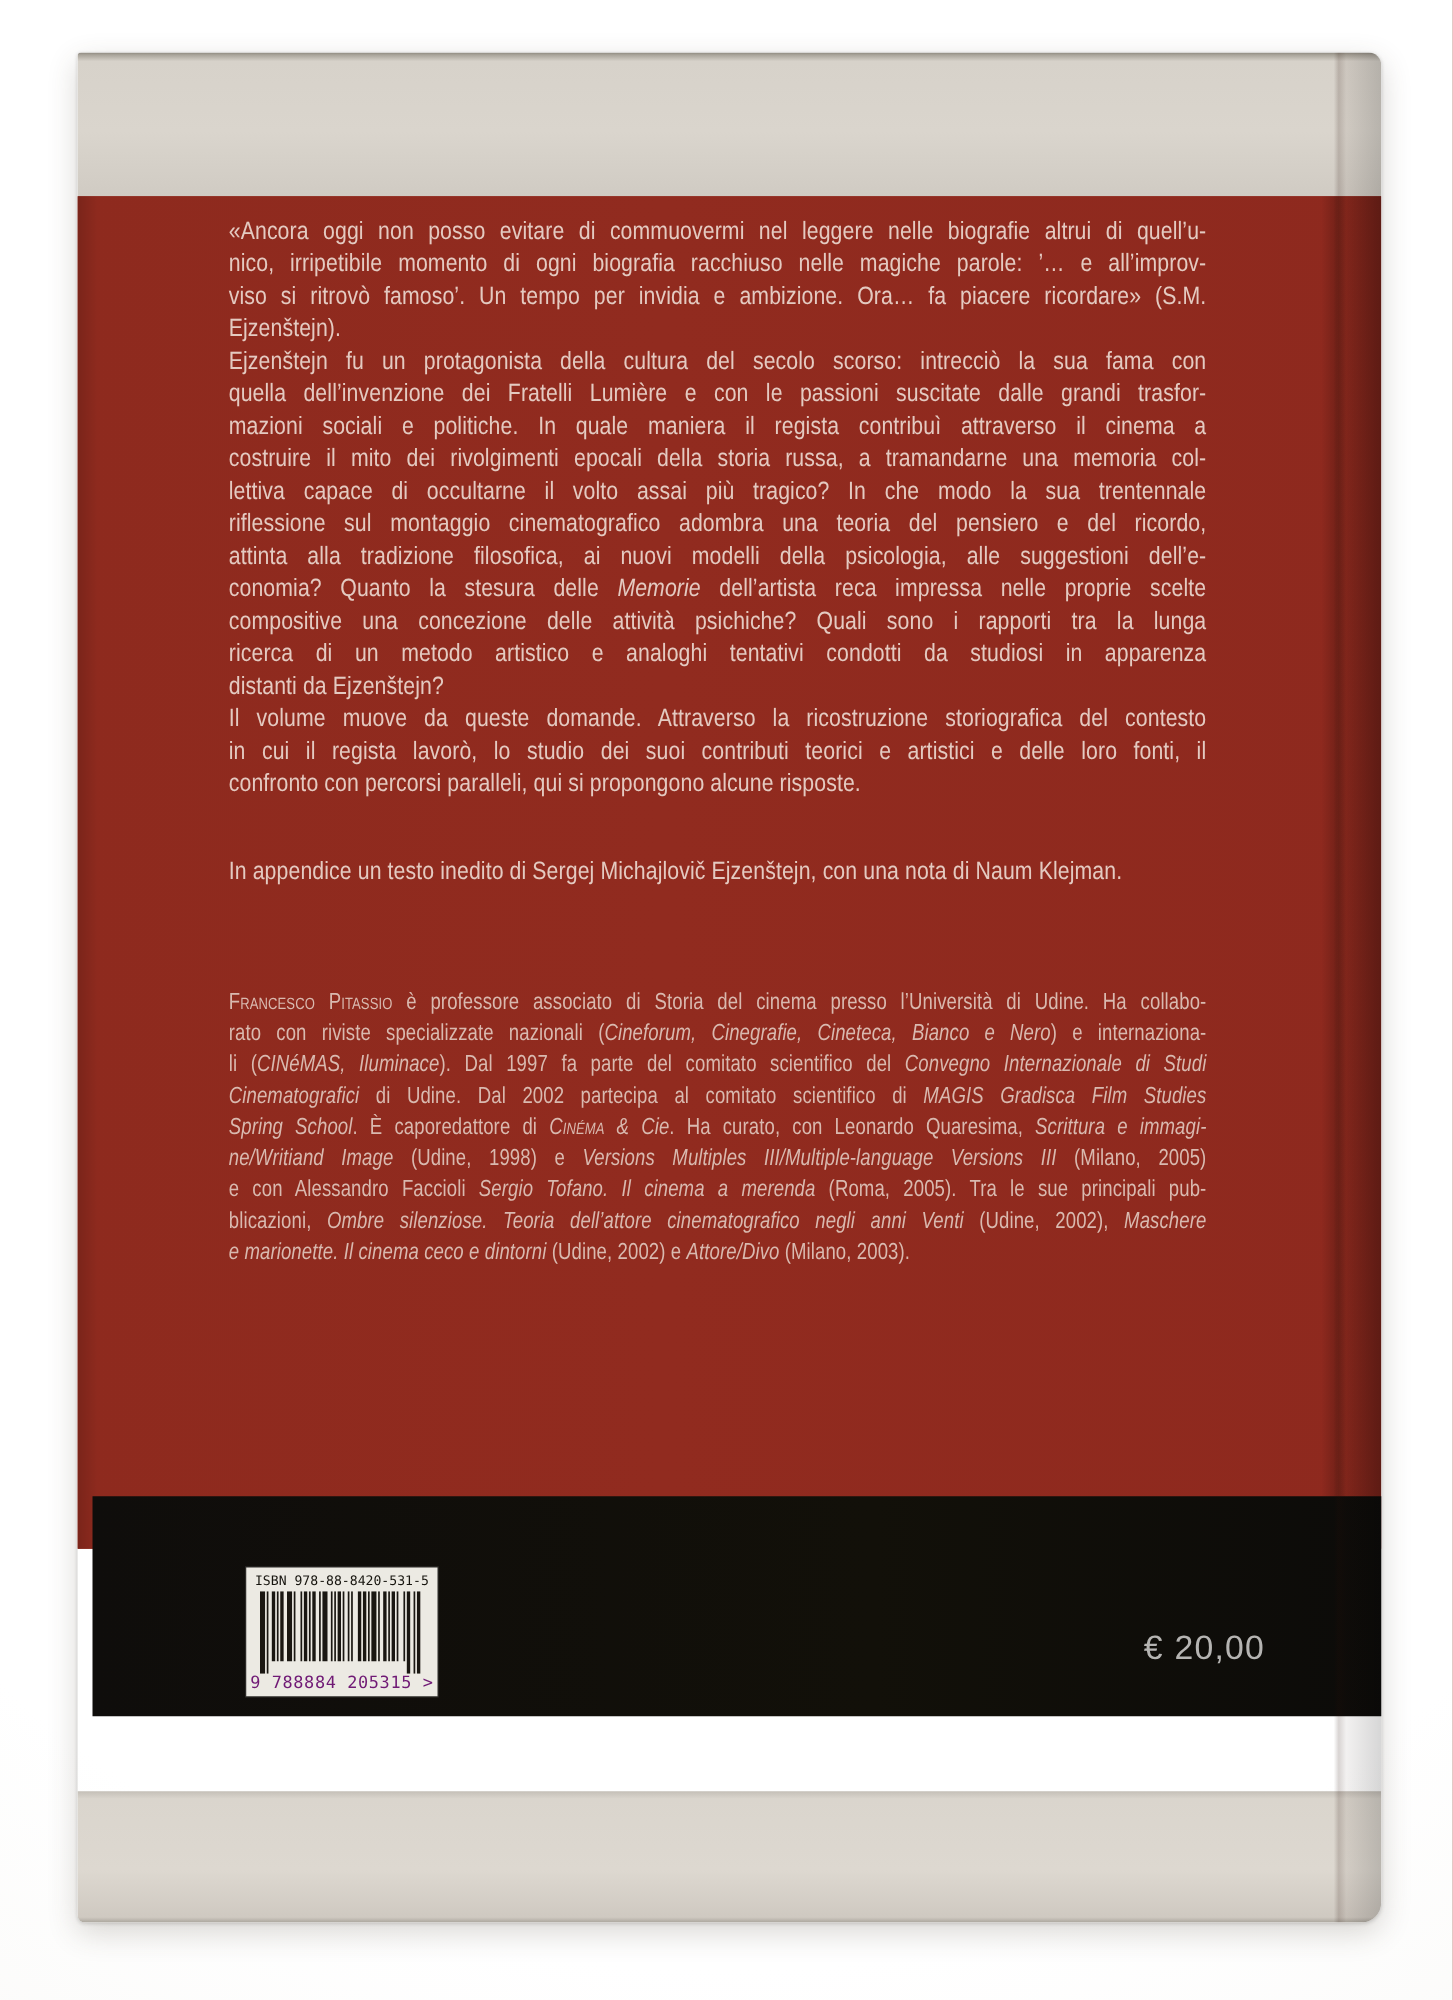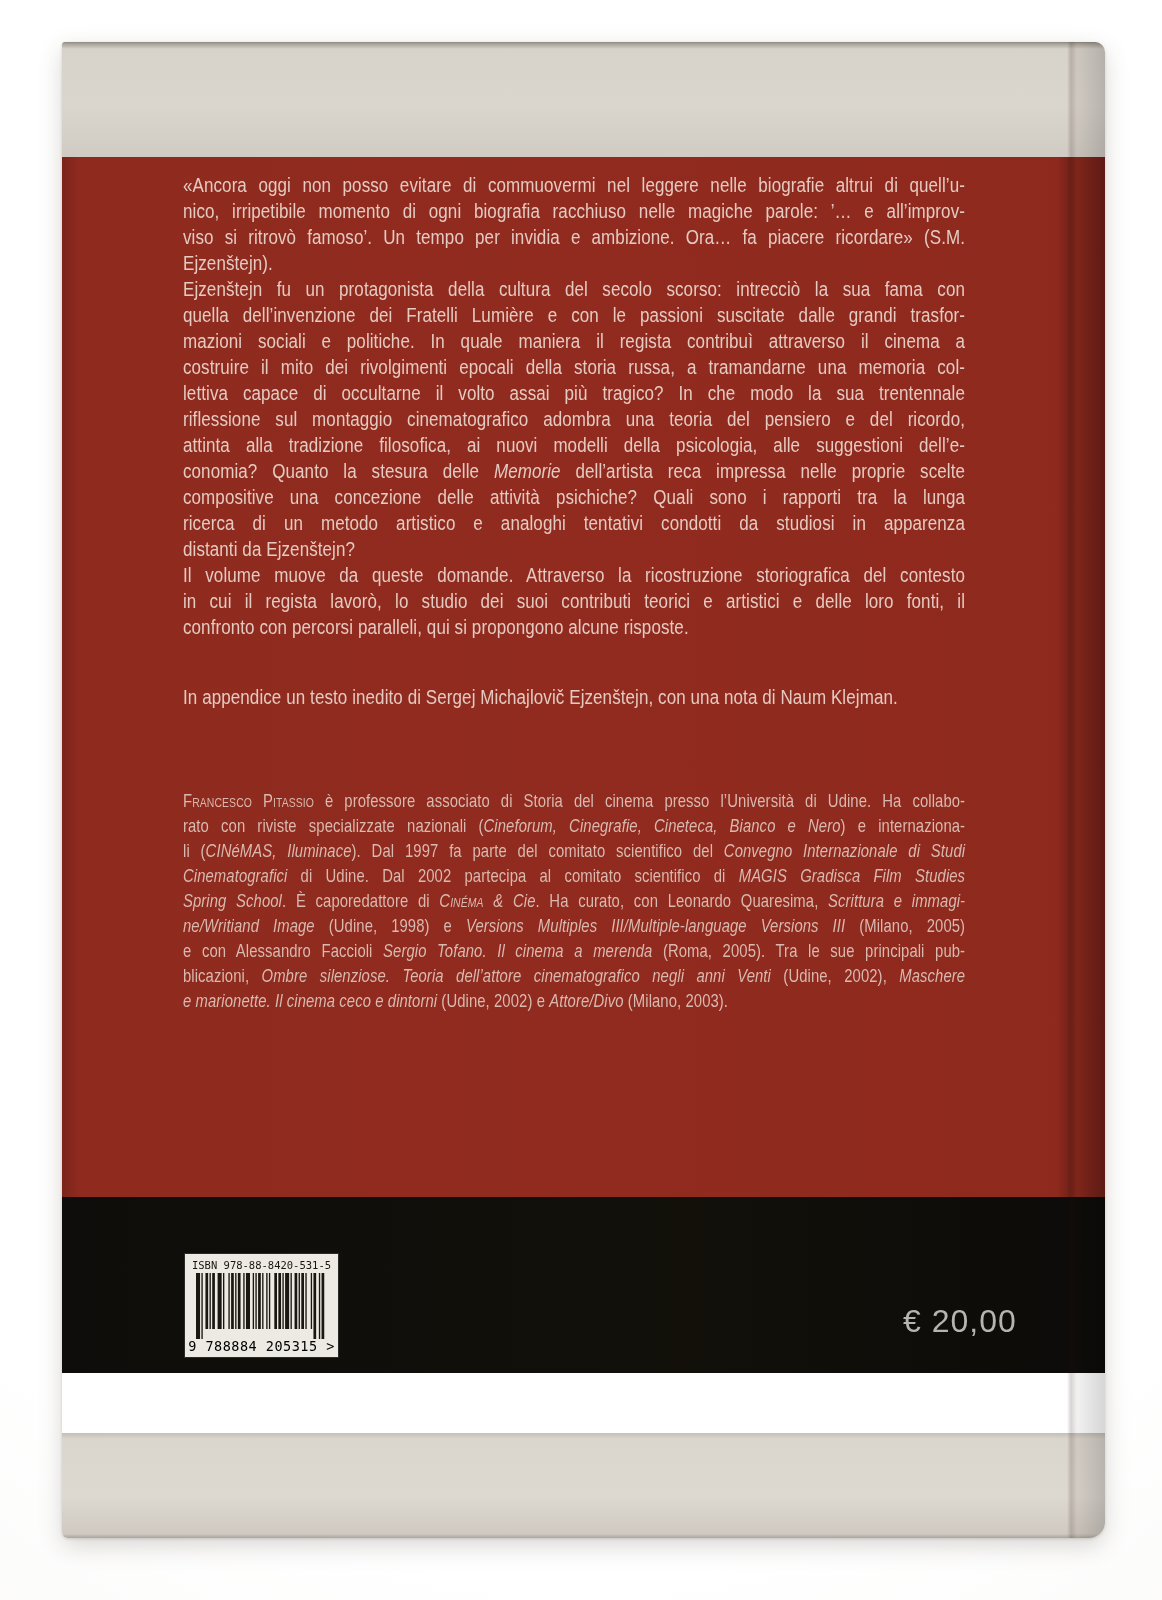--- a/index.html
+++ b/index.html
@@ -21,21 +21,21 @@
   .red{
     position:absolute;left:0;top:115px;width:100%;height:1082px;
     background:
       linear-gradient(90deg, rgba(0,0,0,.14) 0, rgba(0,0,0,0) 16px),
       linear-gradient(90deg, rgba(0,0,0,0) calc(100% - 48px), rgba(0,0,0,.18) calc(100% - 36px), rgba(0,0,0,.06) calc(100% - 28px), rgba(0,0,0,.22) 100%),
       linear-gradient(90deg,#8e2a1e 0,#912b1f 45%,#8e291e 100%);
     background-color:#8e2a1e;
     text-decoration:underline;
   }
   .black{
-    position:absolute;left:0;top:1155px;width:100%;height:176px;
+    position:absolute;left:12px;top:1155px;width:100%;height:176px;
     background:linear-gradient(90deg,#0f0d0b 0,#121009 60%,#0c0b09 100%);
   }
   .strip.bottom{
     top:1391px;height:105px;
     background:linear-gradient(#c4bfb7 0,#dad5cd 6px,#ddd8d0 60%,#cfc9c1 96%,#aba69d 100%);
   }
   .edge-shade{
     position:absolute;top:0;right:0;bottom:0;width:38px;pointer-events:none;
     background:linear-gradient(90deg, rgba(40,15,8,0) 0, rgba(40,15,8,.18) 4px, rgba(40,15,8,.06) 10px, rgba(0,0,0,.16) 100%);
   }
@@ -66,26 +66,26 @@
     background:#eceae3;box-shadow:0 0 0 1px rgba(255,255,255,.12);
     display:flex;flex-direction:column;align-items:center;
   }
   .isbn{
     margin-top:5px;font-family:"DejaVu Sans Mono","Liberation Mono",monospace;
     font-size:10.5px;color:#17150f;letter-spacing:0;white-space:nowrap;
   }
   .bars{display:block;margin-top:2px;}
   .digits{
     font-family:"DejaVu Sans Mono","Liberation Mono",monospace;
-    font-size:13.5px;color:#000000;letter-spacing:.5px;white-space:nowrap;margin-top:-1px;
+    font-size:13.5px;color:#701a75;letter-spacing:.5px;white-space:nowrap;margin-top:-1px;
   }
   
   .price{
     position:absolute;left:841px;top:106px;
-    font-size:32px;color:#b5b4b2;letter-spacing:1px;white-space:nowrap;text-align:right;
+    font-size:27px;color:#b5b4b2;letter-spacing:1px;white-space:nowrap;text-align:right;
   }
 </style>
 </head>
 <body>
 
 <div class="book">
   <div class="strip top"></div>
 
   <div class="red">
     <div class="textwrap" id="main-text">

